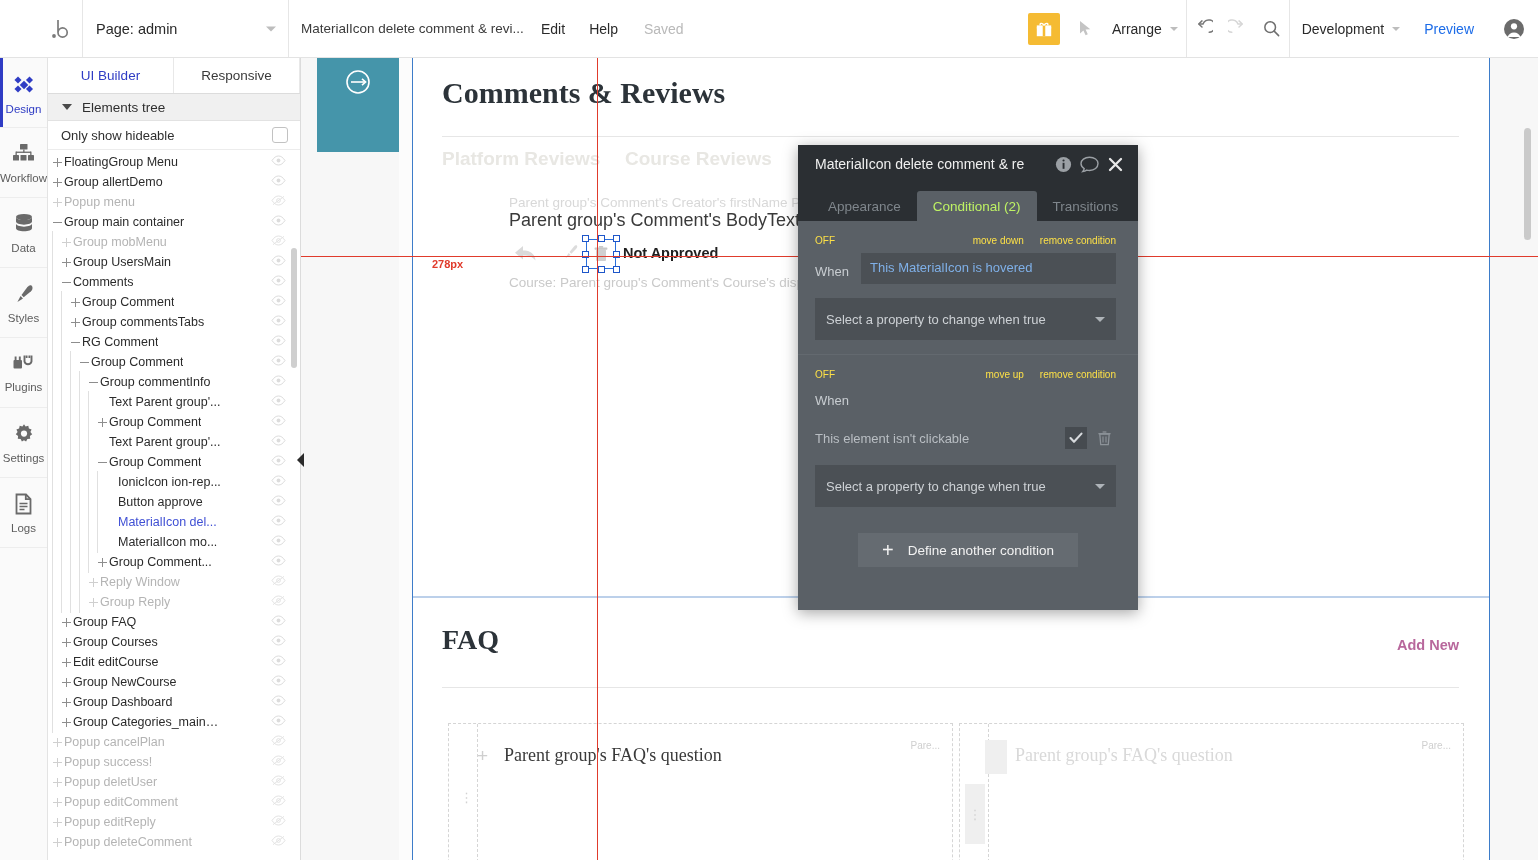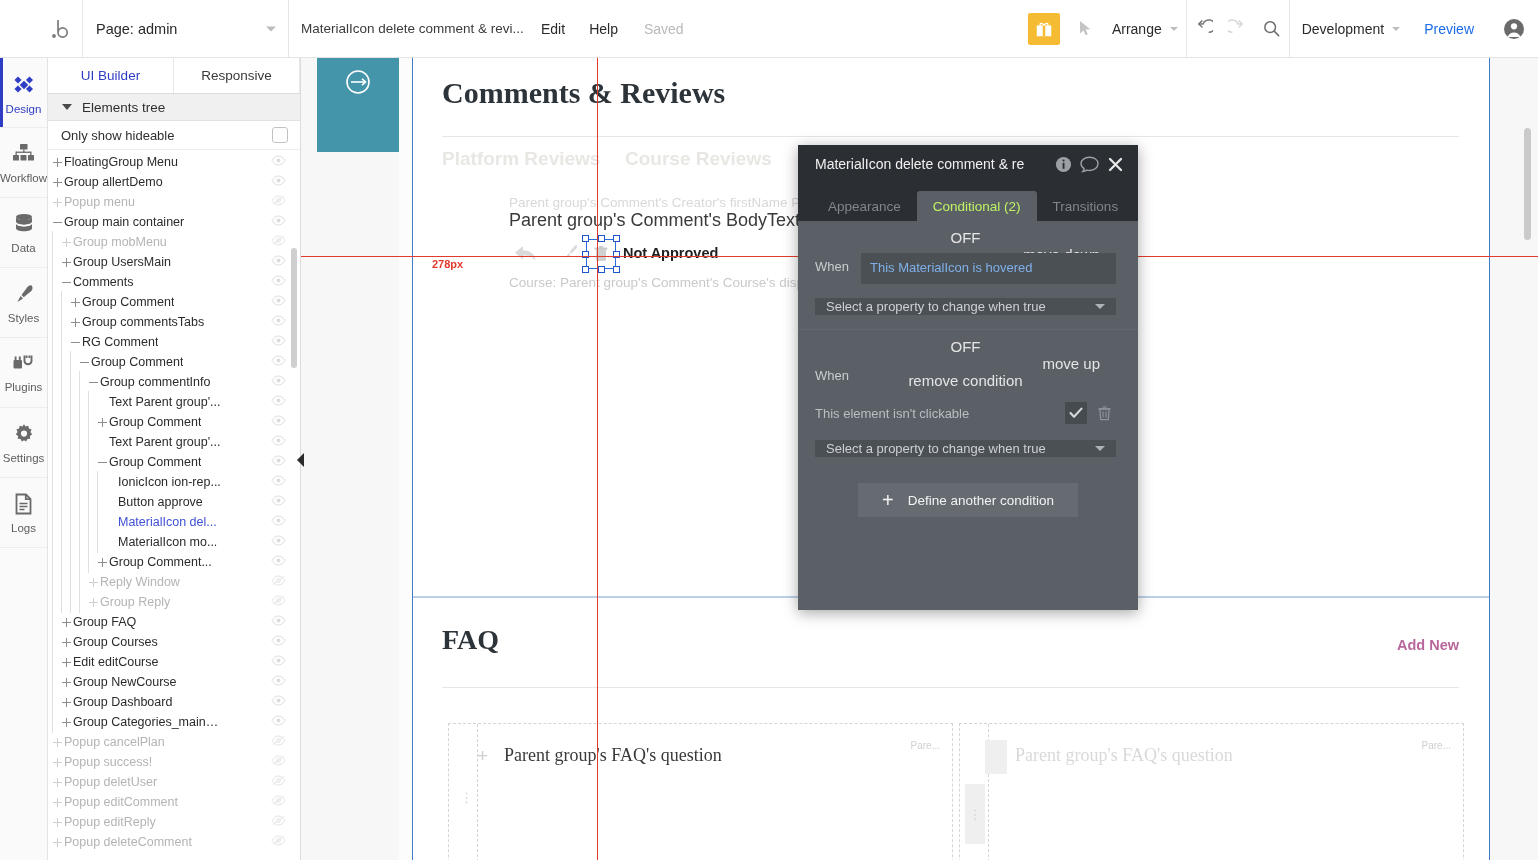--- a/index.html
+++ b/index.html
@@ -283,27 +283,26 @@
   .dlg-tab {
     height: 30px; padding: 0 16px; display: flex; align-items: center;
     font-size: 13.5px; color: #7f868c;
   }
   .dlg-tab.active { background: #5a6066; color: #bef264; border-radius: 3px 3px 0 0; }
   .dlg-body { padding: 0; }
   .cond {
     padding: 8px 22px 0 17px;
   }
   .cond-row1 {
-    display: flex; align-items: center; font-size: 15px; color: #e5e5e5;
+    display: flex; align-items: center; font-size: 10px; color: #fde047;
     height: 22px;
-    flex-direction: column;
   }
   .cond-row1 .off { flex: 0 0 auto; }
   .cond-row1 .mv { margin-left: auto; margin-right: 16px; }
-  .when-row { display: flex; margin-top: 2px; }
+  .when-row { display: flex; margin-top: 2px; align-items: center; }
   .when-lbl { font-size: 13px; color: #c8cdd1; width: 46px; flex: none; padding-top: 6px; }
   .when-val {
     flex: 1; background: #4b5055; color: #7fb0e8; font-size: 13px;
     padding: 6px 9px; line-height: 18px; min-height: 31px;
   }
   .prop-row {
     display: flex; align-items: center; margin-top: 17px; height: 26px;
   }
   .prop-lbl { font-size: 13px; color: #b9bec3; flex: 1; }
   .color-val {
@@ -315,21 +314,21 @@
     background: #4b5055; color: #e6e8ea; font-size: 12.5px; height: 26px;
     display: flex; align-items: center; justify-content: center; width: 40px;
     border-left: 1px solid #5a6066;
   }
   .trash-btn { width: 24px; display: flex; align-items: center; justify-content: center; margin-left: 5px; }
   .check-btn {
     width: 22px; height: 22px; background: #464b50; display: flex;
     align-items: center; justify-content: center;
   }
   .select-prop {
-    margin-top: 14px; height: 17px; background: #4b5055;
+    margin-top: 14px; height: 42px; background: #4b5055;
     display: flex; align-items: center; padding: 0 11px;
     font-size: 13px; color: #cdd1d5;
   }
   .select-prop .scaret {
     margin-left: auto; width: 0; height: 0;
     border-left: 5px solid transparent; border-right: 5px solid transparent;
     border-top: 5px solid #aeb3b8;
   }
   .cond-divider { height: 1px; background: #63696f; margin: 14px 0 0; }
   .define-wrap { display: flex; justify-content: center; margin-top: 26px; }

